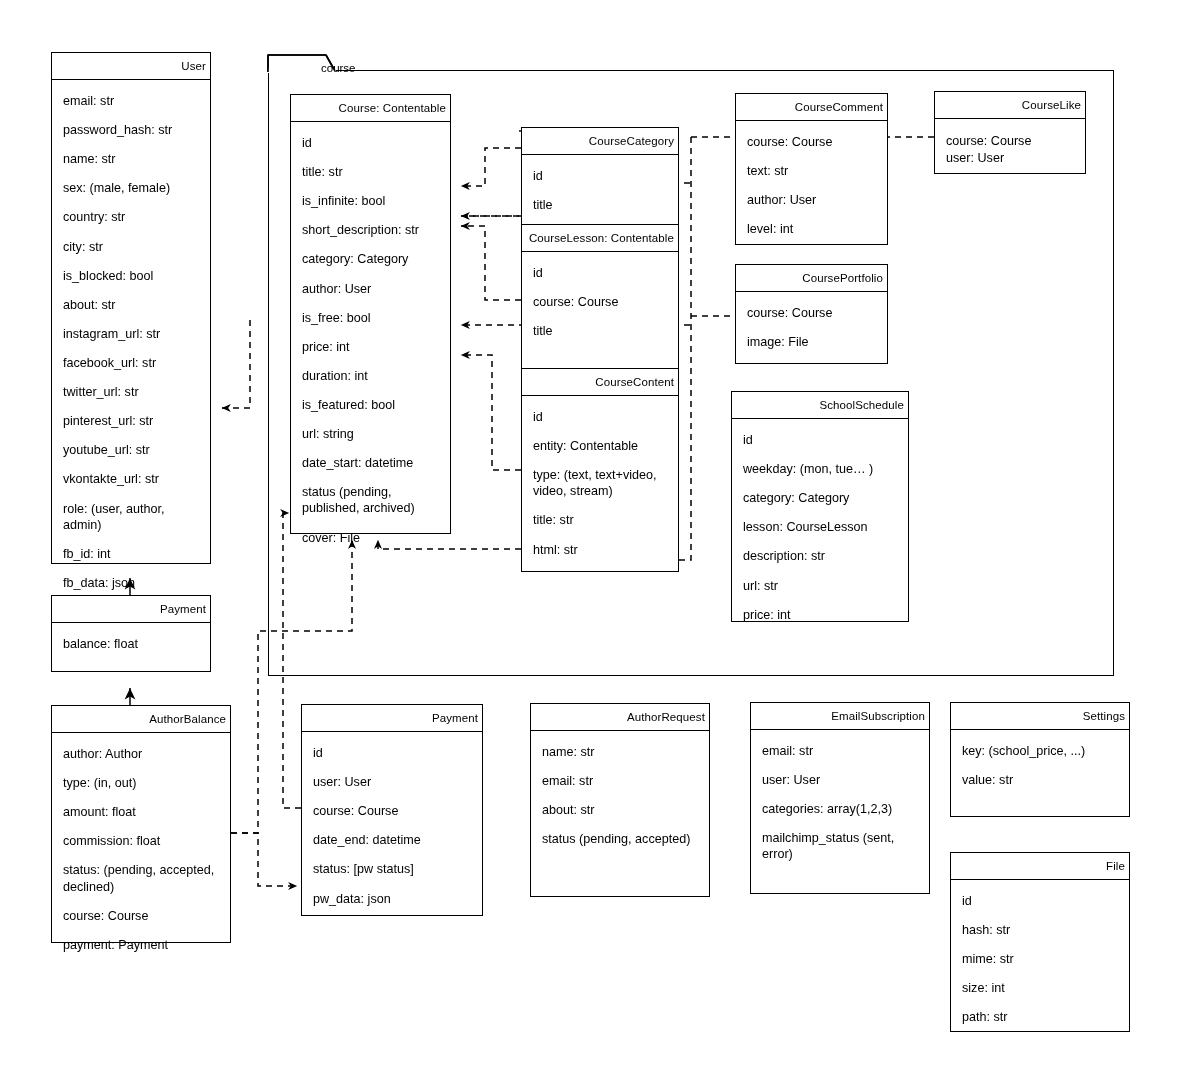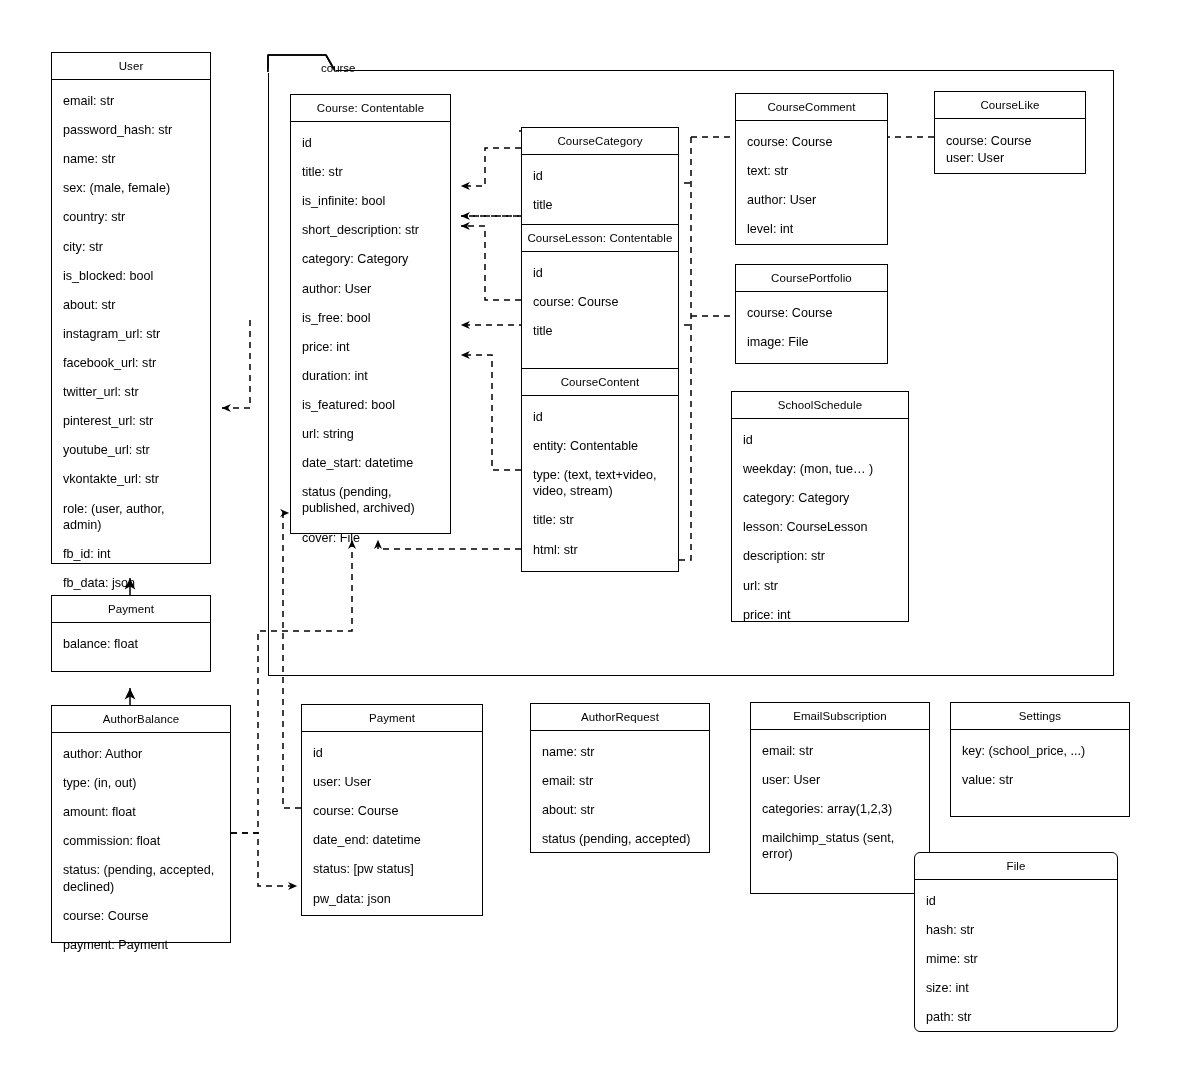--- a/index.html
+++ b/index.html
@@ -1,20 +1,20 @@
 <!DOCTYPE html>
 <html><head>
 <meta charset="utf-8">
 <style>
   html,body{margin:0;padding:0;background:#ffffff;}
   body{font-family:"Liberation Sans","DejaVu Sans",sans-serif;}
   #stage{position:relative;width:1181px;height:1085px;background:#ffffff;overflow:hidden;}
   svg.layer{position:absolute;left:0;top:0;width:1181px;height:1085px;}
   .umlbox{position:absolute;box-sizing:border-box;border:1.6px solid #000;background:#fff;}
-  .umltitle{box-sizing:border-box;width:100%;text-align:center;font-size:11.5px;color:#000;
+  .umltitle{box-sizing:border-box;width:100%;text-align:right;font-size:11.5px;color:#000;
             border-bottom:1.6px solid #000;padding:7px 4px 7px;letter-spacing:.1px;}
   .umlbody{box-sizing:border-box;padding:13px 11px 10px;}
   .attr{font-size:12.6px;color:#000;line-height:1.28;margin-bottom:13px;}
   .attr:last-child{margin-bottom:0;}
   .tight .attr{margin-bottom:0;line-height:1.33;}
   .pkg{position:absolute;box-sizing:border-box;border:1.6px solid #000;background:transparent;}
 </style>
 </head>
 <body>
 
@@ -218,21 +218,21 @@
     <div class="umlbody">
       <div class="attr">id</div>
       <div class="attr">user: User</div>
       <div class="attr">course: Course</div>
       <div class="attr">date_end: datetime</div>
       <div class="attr">status: [pw status]</div>
       <div class="attr">pw_data: json</div>
     </div>
   </div>
 
-  <div class="umlbox" style="left:530px;top:703px;width:180px;height:150px;">
+  <div class="umlbox" style="left:530px;top:703px;width:180px;height:194px;">
     <div class="umltitle">AuthorRequest</div>
     <div class="umlbody">
       <div class="attr">name: str</div>
       <div class="attr">email: str</div>
       <div class="attr">about: str</div>
       <div class="attr">status (pending, accepted)</div>
     </div>
   </div>
 
   <div class="umlbox" style="left:750px;top:702px;width:180px;height:192px;">
@@ -246,21 +246,21 @@
   </div>
 
   <div class="umlbox" style="left:950px;top:702px;width:180px;height:115px;">
     <div class="umltitle">Settings</div>
     <div class="umlbody">
       <div class="attr">key: (school_price, ...)</div>
       <div class="attr">value: str</div>
     </div>
   </div>
 
-  <div class="umlbox" style="left:914px;top:852px;width:204px;height:180px;border-radius:6px;">
+  <div class="umlbox" style="left:950px;top:852px;width:180px;height:180px;">
     <div class="umltitle">File</div>
     <div class="umlbody">
       <div class="attr">id</div>
       <div class="attr">hash: str</div>
       <div class="attr">mime: str</div>
       <div class="attr">size: int</div>
       <div class="attr">path: str</div>
     </div>
   </div>
 

